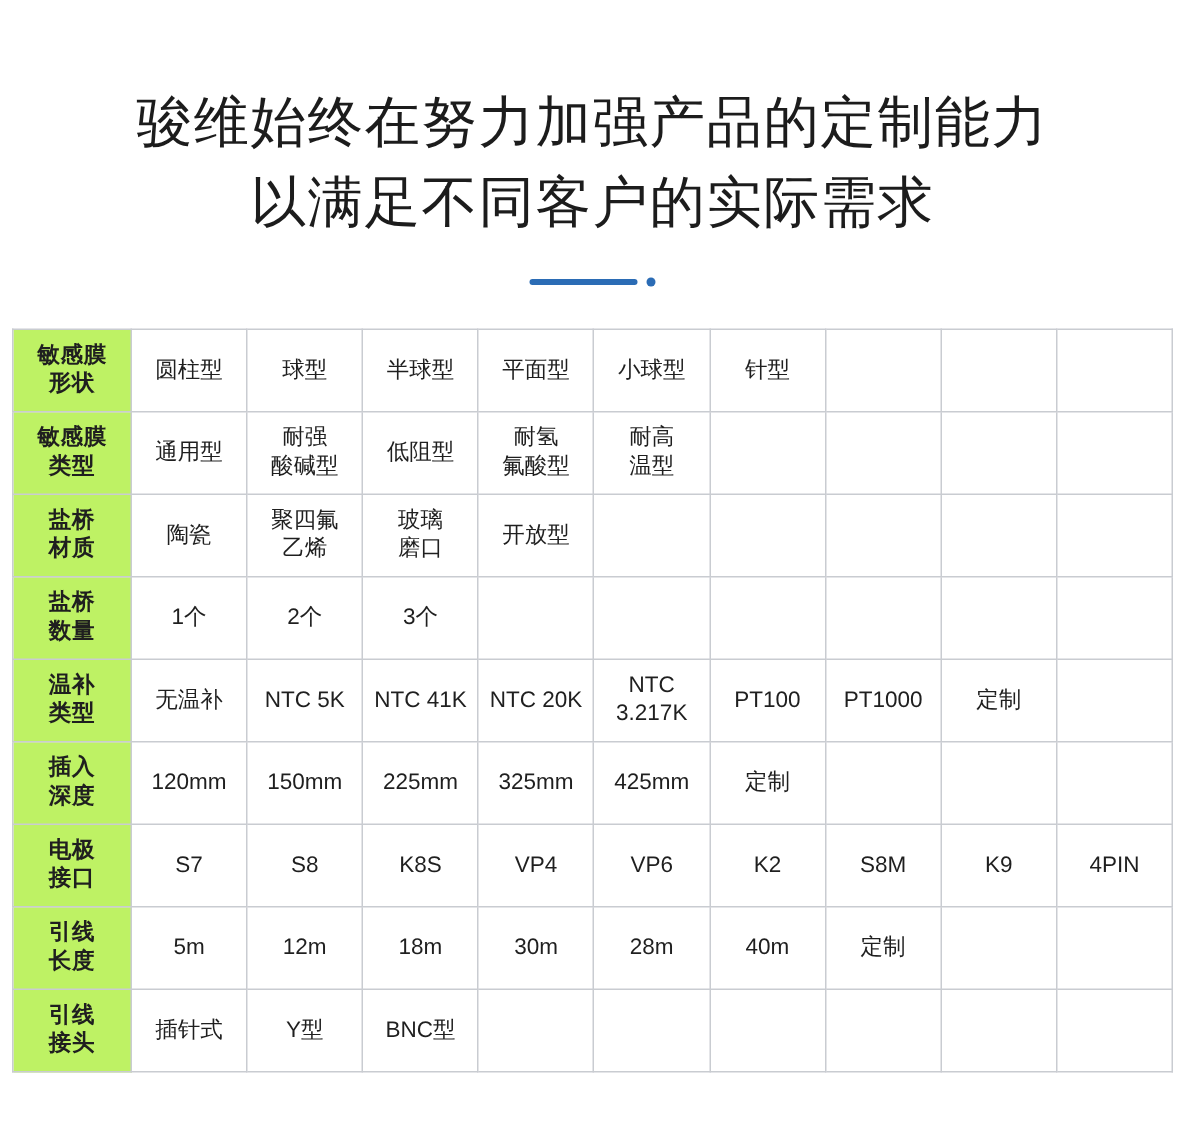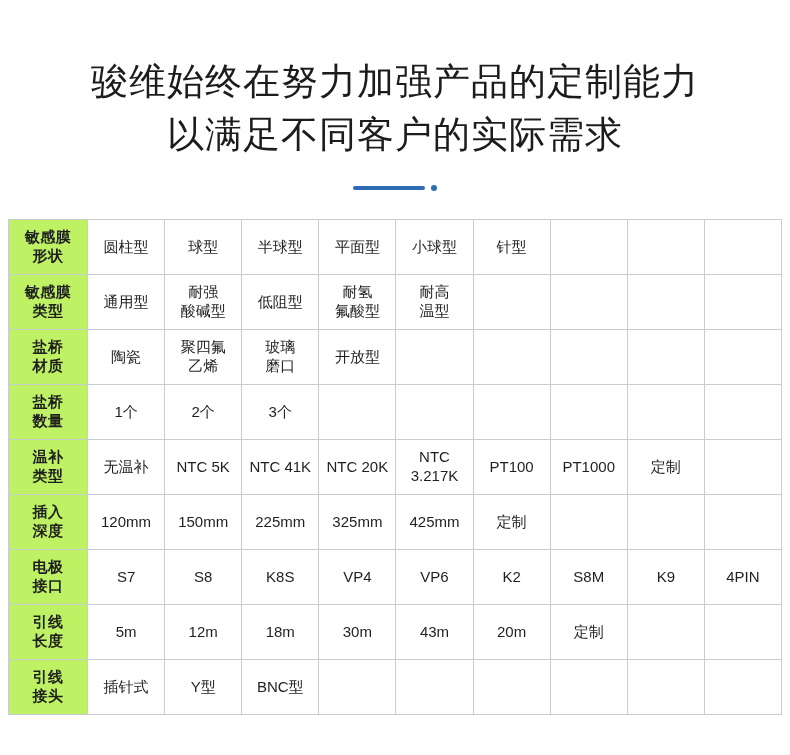--- a/index.html
+++ b/index.html
@@ -322,24 +322,24 @@
             <td class="cell">
               <span class="cell-line">12m</span>
             </td>
             <td class="cell">
               <span class="cell-line">18m</span>
             </td>
             <td class="cell">
               <span class="cell-line">30m</span>
             </td>
             <td class="cell">
-              <span class="cell-line">43m</span>
-            </td>
-            <td class="cell">
-              <span class="cell-line">20m</span>
+              <span class="cell-line">28m</span>
+            </td>
+            <td class="cell">
+              <span class="cell-line">40m</span>
             </td>
             <td class="cell">
               <span class="cell-line">定制</span>
             </td>
             <td class="cell empty"></td>
             <td class="cell empty"></td>
           </tr>
           <tr>
             <td class="rowhead">
               <span class="hl">引线</span>

